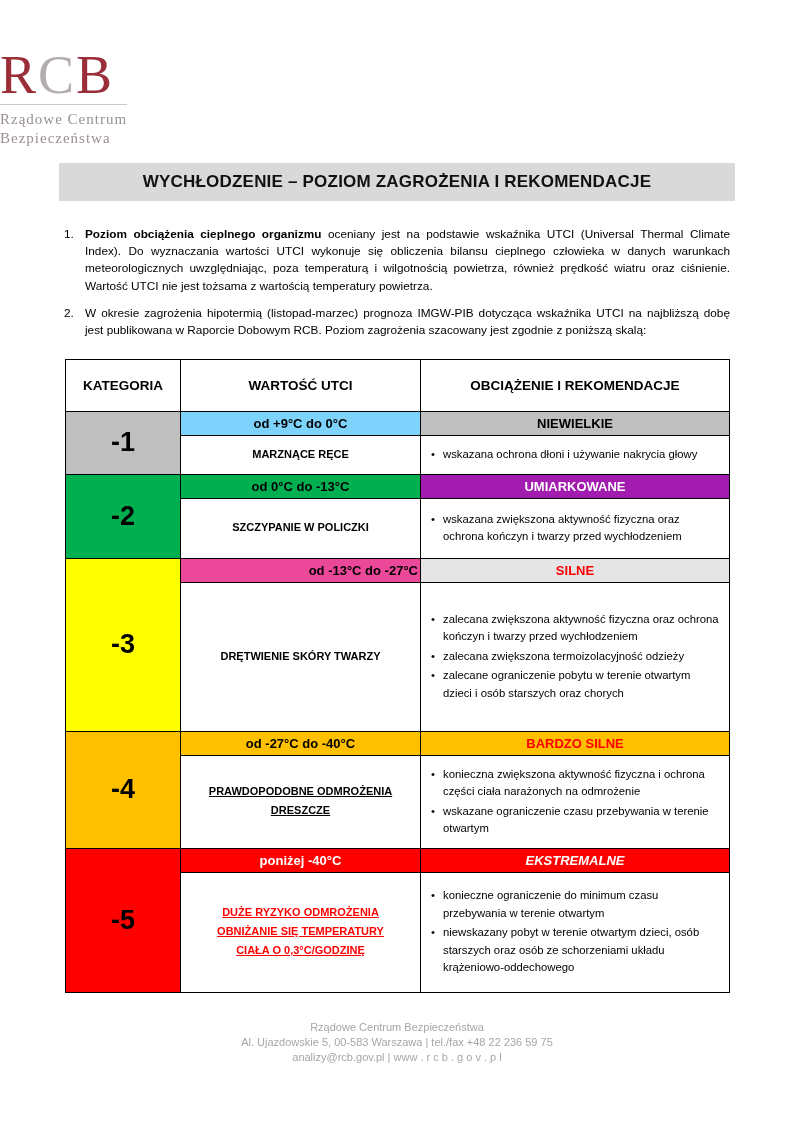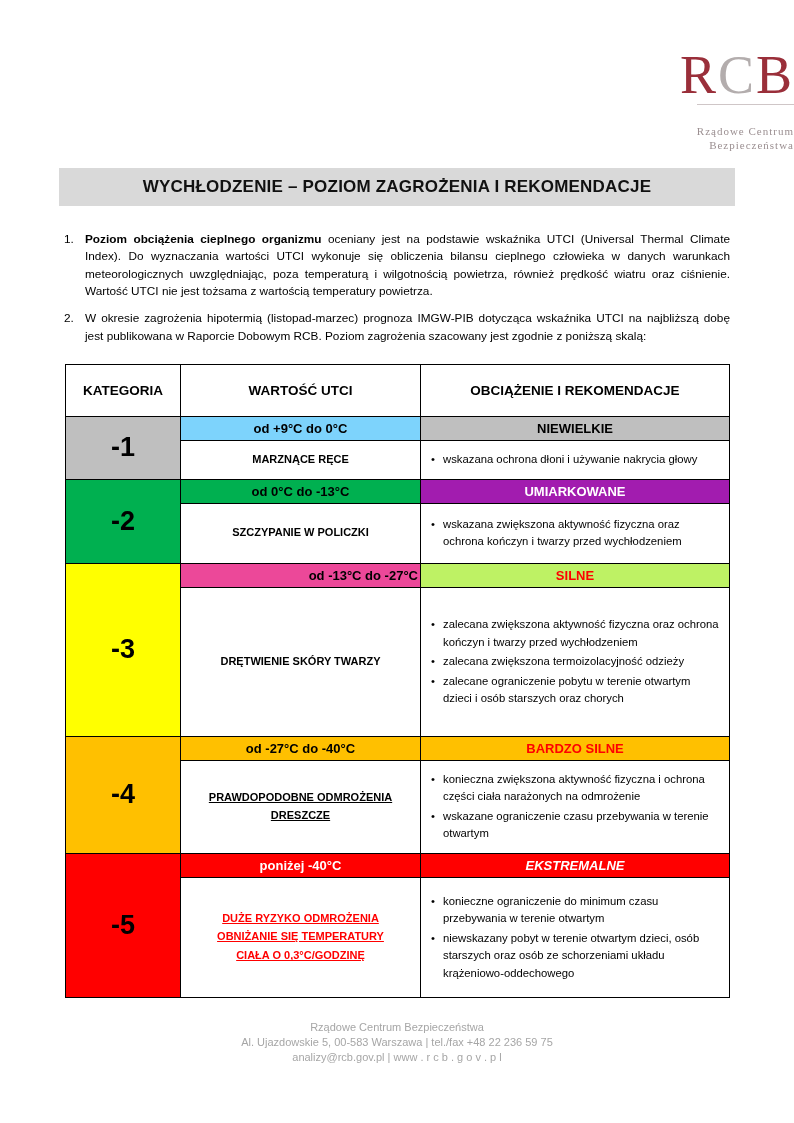--- a/index.html
+++ b/index.html
@@ -4,32 +4,32 @@
 <style>
   * { margin: 0; padding: 0; box-sizing: border-box; }
   html, body { background: #ffffff; }
   body { font-family: "Liberation Sans", sans-serif; color: #000; }
   .page {
     width: 794px; height: 1123px; margin: 0 auto; background: #fff;
     position: relative; padding-top: 50px; overflow: hidden;
   }
 
   
-  .logo { text-align: right; }
+  .logo { text-align: left; }
   .logo-letters {
     font-family: "Liberation Serif", serif;
     font-size: 54px; line-height: 0.95; letter-spacing: 2px; font-weight: normal;
   }
   .logo-letter-r, .logo-letter-b { color: #9a2f3a; }
   .logo-letter-c { color: #b3adad; }
   .logo-sub {
-    display: inline-block; margin-top: 3px; padding-top: 20px;
+    display: inline-block; margin-top: 3px; padding-top: 5px;
     border-top: 1px solid #cfc6c7;
     font-family: "Liberation Serif", serif;
-    font-size: 11px; line-height: 1.25; color: #9b8f91; letter-spacing: 1px;
+    font-size: 15px; line-height: 1.25; color: #9b8f91; letter-spacing: 1px;
   }
 
   
   .title-banner {
     margin: 15px 59px 0 59px; background: #d9d9d9;
     text-align: center; padding: 9px 4px;
     font-size: 17px; font-weight: bold; color: #111;
     letter-spacing: 0.2px;
   }
 
@@ -154,21 +154,21 @@
           </td>
           <td class="rec-cell">
             <ul>
               <li>wskazana zwiększona aktywność fizyczna oraz ochrona kończyn i twarzy przed wychłodzeniem</li>
             </ul>
           </td>
         </tr>
         <tr class="strip-row">
           <td class="cat-cell" rowspan="2" style="background-color: rgb(255, 255, 0);">-3</td>
           <td class="strip-cell" style="background-color: #ec4899; color: rgb(0, 0, 0); text-align: right;">od -13°C do -27°C</td>
-          <td class="strip-cell" style="background-color: #bef264; color: rgb(255, 0, 0);">SILNE</td>
+          <td class="strip-cell" style="background-color: #e5e5e5; color: rgb(255, 0, 0);">SILNE</td>
         </tr>
         <tr class="detail-row detail-row-2">
           <td class="symptom-cell" style="color: rgb(0, 0, 0);">
             <div>DRĘTWIENIE SKÓRY TWARZY</div>
           </td>
           <td class="rec-cell">
             <ul>
               <li>zalecana zwiększona aktywność fizyczna oraz ochrona kończyn i twarzy przed wychłodzeniem</li>
               <li>zalecana zwiększona termoizolacyjność odzieży</li>
               <li>zalecane ograniczenie pobytu w terenie otwartym dzieci i osób starszych oraz chorych</li>

